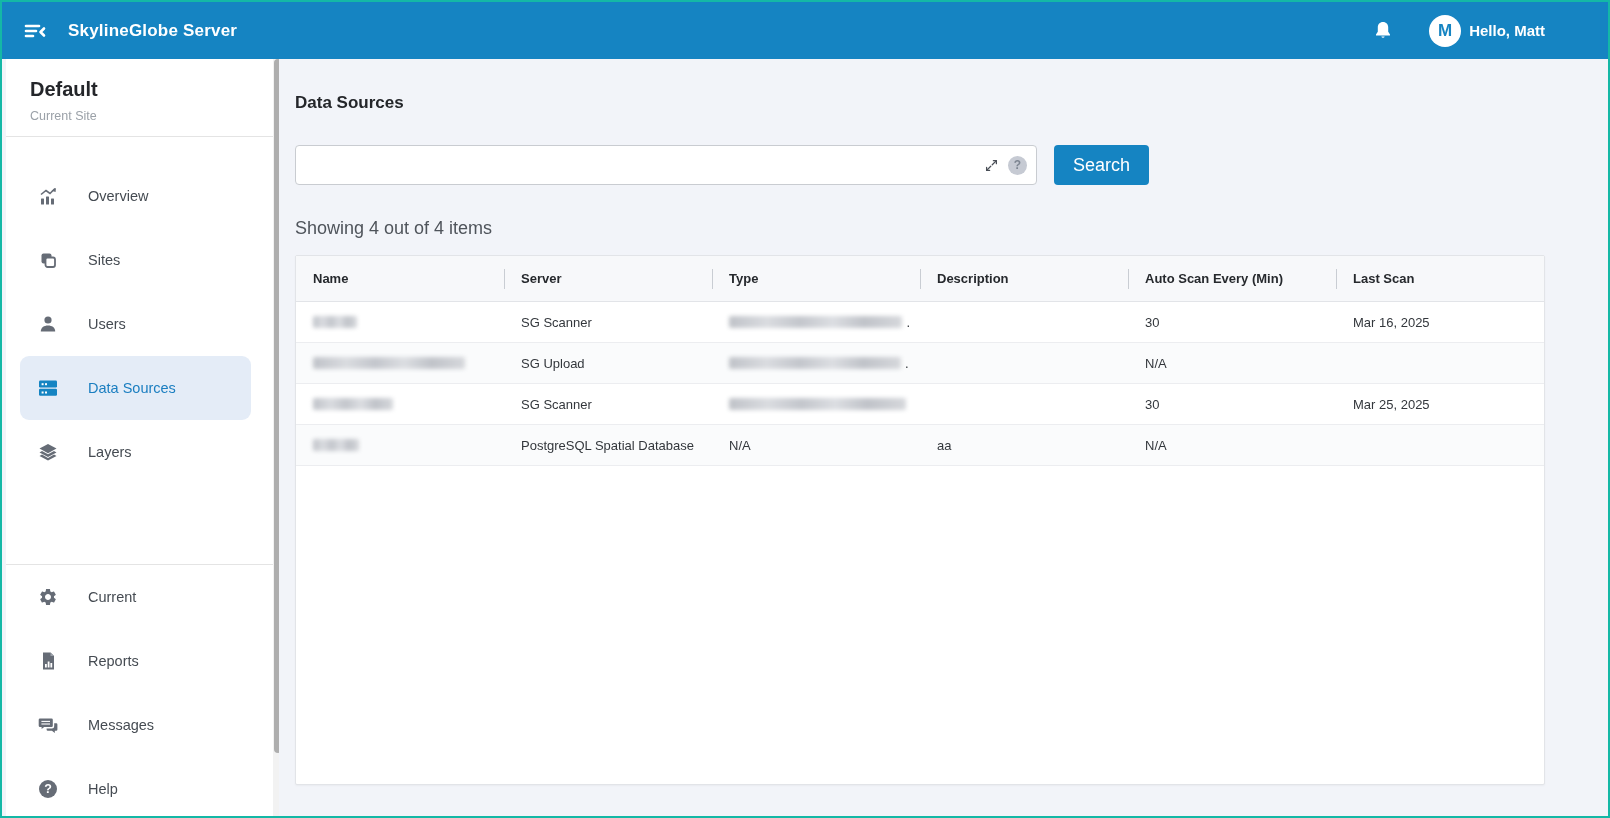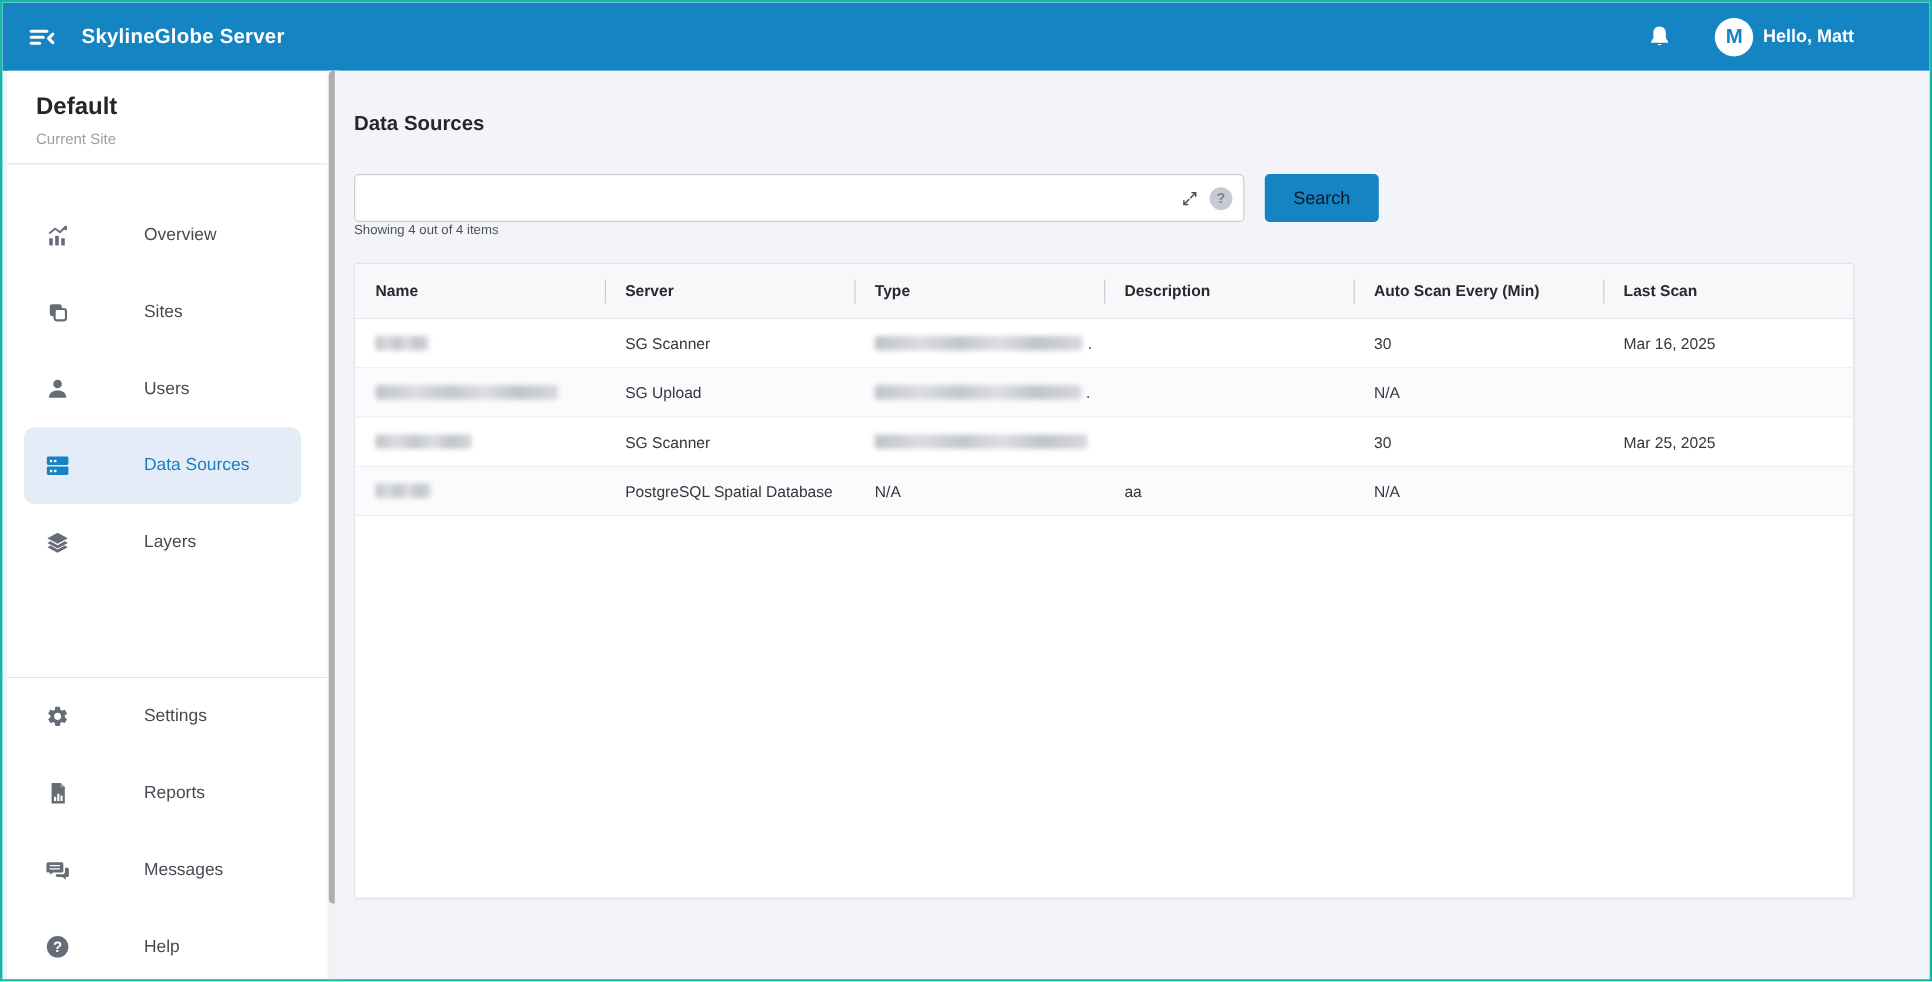--- a/index.html
+++ b/index.html
@@ -26,40 +26,40 @@
 
   
   .sidebar{position:absolute;left:4px;top:57px;bottom:0;width:277px;background:#fff;}
   .sb-scrollbar{position:absolute;right:0;top:0;bottom:0;width:10px;background:#f2f2f2;}
   .sb-thumb{position:absolute;left:1px;top:0;width:8px;height:694px;background:#aeaeae;border-radius:4px;}
   .site-block{padding:19px 24px 13px 24px;}
   .site-name{font-size:20px;font-weight:700;color:#24262a;}
   .site-caption{font-size:12.5px;color:#9ba1a8;margin-top:8px;}
   .sb-divider{height:1px;background:#e4e4e4;margin-right:10px;}
   .nav{padding-top:27px;}
-  .nav-item{height:64px;display:flex;align-items:center;padding-left:32px;cursor:pointer;color:#454b52;font-size:14.5px;gap:32px;}
+  .nav-item{height:64px;display:flex;align-items:center;padding-left:32px;cursor:pointer;color:#454b52;font-size:14.5px;}
   .nav-item .ic{width:20px;height:20px;flex:0 0 20px;display:flex;align-items:center;justify-content:center;}
   .nav-item .lbl{margin-left:30px;}
   .nav-item.active{margin:0 32px 0 14px;padding-left:18px;background:var(--active-bg);border-radius:9px;color:var(--accent-blue);}
   .nav2{padding-top:0;}
   .nav2 .nav-item{height:64px;}
   .div2{margin-top:80px;}
   svg{display:block;}
 
   
   .main{position:absolute;left:277px;top:57px;right:0;bottom:0;background:var(--page-bg);padding:0 63px 0 16px;}
   .page-title{margin-top:33px;font-size:17px;font-weight:700;color:#24262a;height:22px;line-height:22px;}
   .add-btn{position:absolute;top:82px;right:63px;height:39px;padding:0 17px;background:#fff;border:1px solid #a6cdea;border-radius:4px;color:#2a8fd1;font-size:14px;font-family:inherit;cursor:pointer;}
   .search-row{margin-top:31px;display:flex;align-items:center;}
   .search-box{position:relative;width:742px;height:40px;background:#fff;border:1px solid #c9ccd1;border-radius:4px;display:flex;align-items:center;}
   .search-input{flex:1;height:100%;border:none;outline:none;background:transparent;padding:0 12px;font-size:14px;font-family:inherit;color:#333;}
   .expand-ic{width:15px;height:15px;margin-right:9px;cursor:pointer;}
   .q-circle{width:19px;height:19px;border-radius:50%;background:#c6cad3;color:#7d8591;font-size:12px;font-weight:700;display:flex;align-items:center;justify-content:center;margin-right:9px;cursor:pointer;}
-  .search-btn{margin-left:17px;width:95px;height:40px;background:var(--topbar-blue);color:#0f172a;border:none;border-radius:4px;font-size:15px;font-family:inherit;cursor:pointer;}
-  .summary{font-size:11px;color:#4f545b;height:15px;line-height:15px;}
+  .search-btn{margin-left:17px;width:95px;height:40px;background:var(--topbar-blue);color:#ffffff;border:none;border-radius:4px;font-size:18px;font-family:inherit;cursor:pointer;}
+  .summary{margin-top:36px;font-size:18px;color:#4f545b;height:15px;line-height:15px;}
 
   
   .card{margin-top:19px;height:530px;background:#fff;border:1px solid var(--border-gray);border-radius:2px;box-shadow:0 1px 2px rgba(0,0,0,.04);overflow:hidden;}
   .thead{display:flex;height:46px;background:#f7f8fa;border-bottom:1px solid var(--border-gray);align-items:center;}
   .th{position:relative;flex:0 0 208px;padding:0 10px 0 17px;font-size:13px;font-weight:700;color:#26292d;height:100%;display:flex;align-items:center;}
   .th:last-child{flex:1;}
   .th + .th::before{content:"";position:absolute;left:0;top:13px;height:20px;width:1px;background:#c9cdd3;}
   .tr{display:flex;height:41px;border-bottom:1px solid #ecedf0;background:#fff;}
   .tr:nth-child(even){background:#fafbfc;}
   .td{flex:0 0 208px;padding:0 10px 0 17px;font-size:13px;color:#33373c;display:flex;align-items:center;overflow:hidden;white-space:nowrap;}
@@ -167,21 +167,21 @@
 
     <div class="sb-divider div2"></div>
 
     <div class="nav nav2">
       <div class="nav-item">
         <span class="ic">
           <svg width="20" height="20" viewBox="0 0 24 24">
             <path fill="#666c76" d="M19.14 12.94c.04-.3.06-.61.06-.94 0-.32-.02-.64-.07-.94l2.03-1.58c.18-.14.23-.41.12-.61l-1.92-3.32c-.12-.22-.37-.29-.59-.22l-2.39.96c-.5-.38-1.03-.7-1.62-.94l-.36-2.54c-.04-.24-.24-.41-.48-.41h-3.84c-.24 0-.43.17-.47.41l-.36 2.54c-.59.24-1.13.57-1.62.94l-2.39-.96c-.22-.08-.47 0-.59.22L2.74 8.87c-.12.21-.08.47.12.61l2.03 1.58c-.05.3-.09.63-.09.94s.02.64.07.94l-2.03 1.58c-.18.14-.23.41-.12.61l1.92 3.32c.12.22.37.29.59.22l2.39-.96c.5.38 1.03.7 1.62.94l.36 2.54c.05.24.24.41.48.41h3.84c.24 0 .44-.17.47-.41l.36-2.54c.59-.24 1.13-.56 1.62-.94l2.39.96c.22.08.47 0 .59-.22l1.92-3.32c.12-.22.07-.47-.12-.61l-2.01-1.58zM12 15.6c-1.98 0-3.6-1.62-3.6-3.6s1.62-3.6 3.6-3.6 3.6 1.62 3.6 3.6-1.62 3.6-3.6 3.6z"></path>
           </svg>
         </span>
-        <span class="lbl">Settings</span>
+        <span class="lbl">Current</span>
       </div>
       <div class="nav-item">
         <span class="ic">
           <svg width="20" height="20" viewBox="0 0 20 20">
             <path fill="#666c76" d="M5 1.5h7.5L16 5v13.5H5z"></path>
             <path fill="#9aa0a8" d="M12.5 1.5 16 5h-3.5z"></path>
             <g fill="#fff">
               <rect x="7" y="13" width="1.8" height="3.5"></rect>
               <rect x="9.7" y="10.5" width="1.8" height="6"></rect>
               <rect x="12.4" y="12" width="1.8" height="4.5"></rect>

